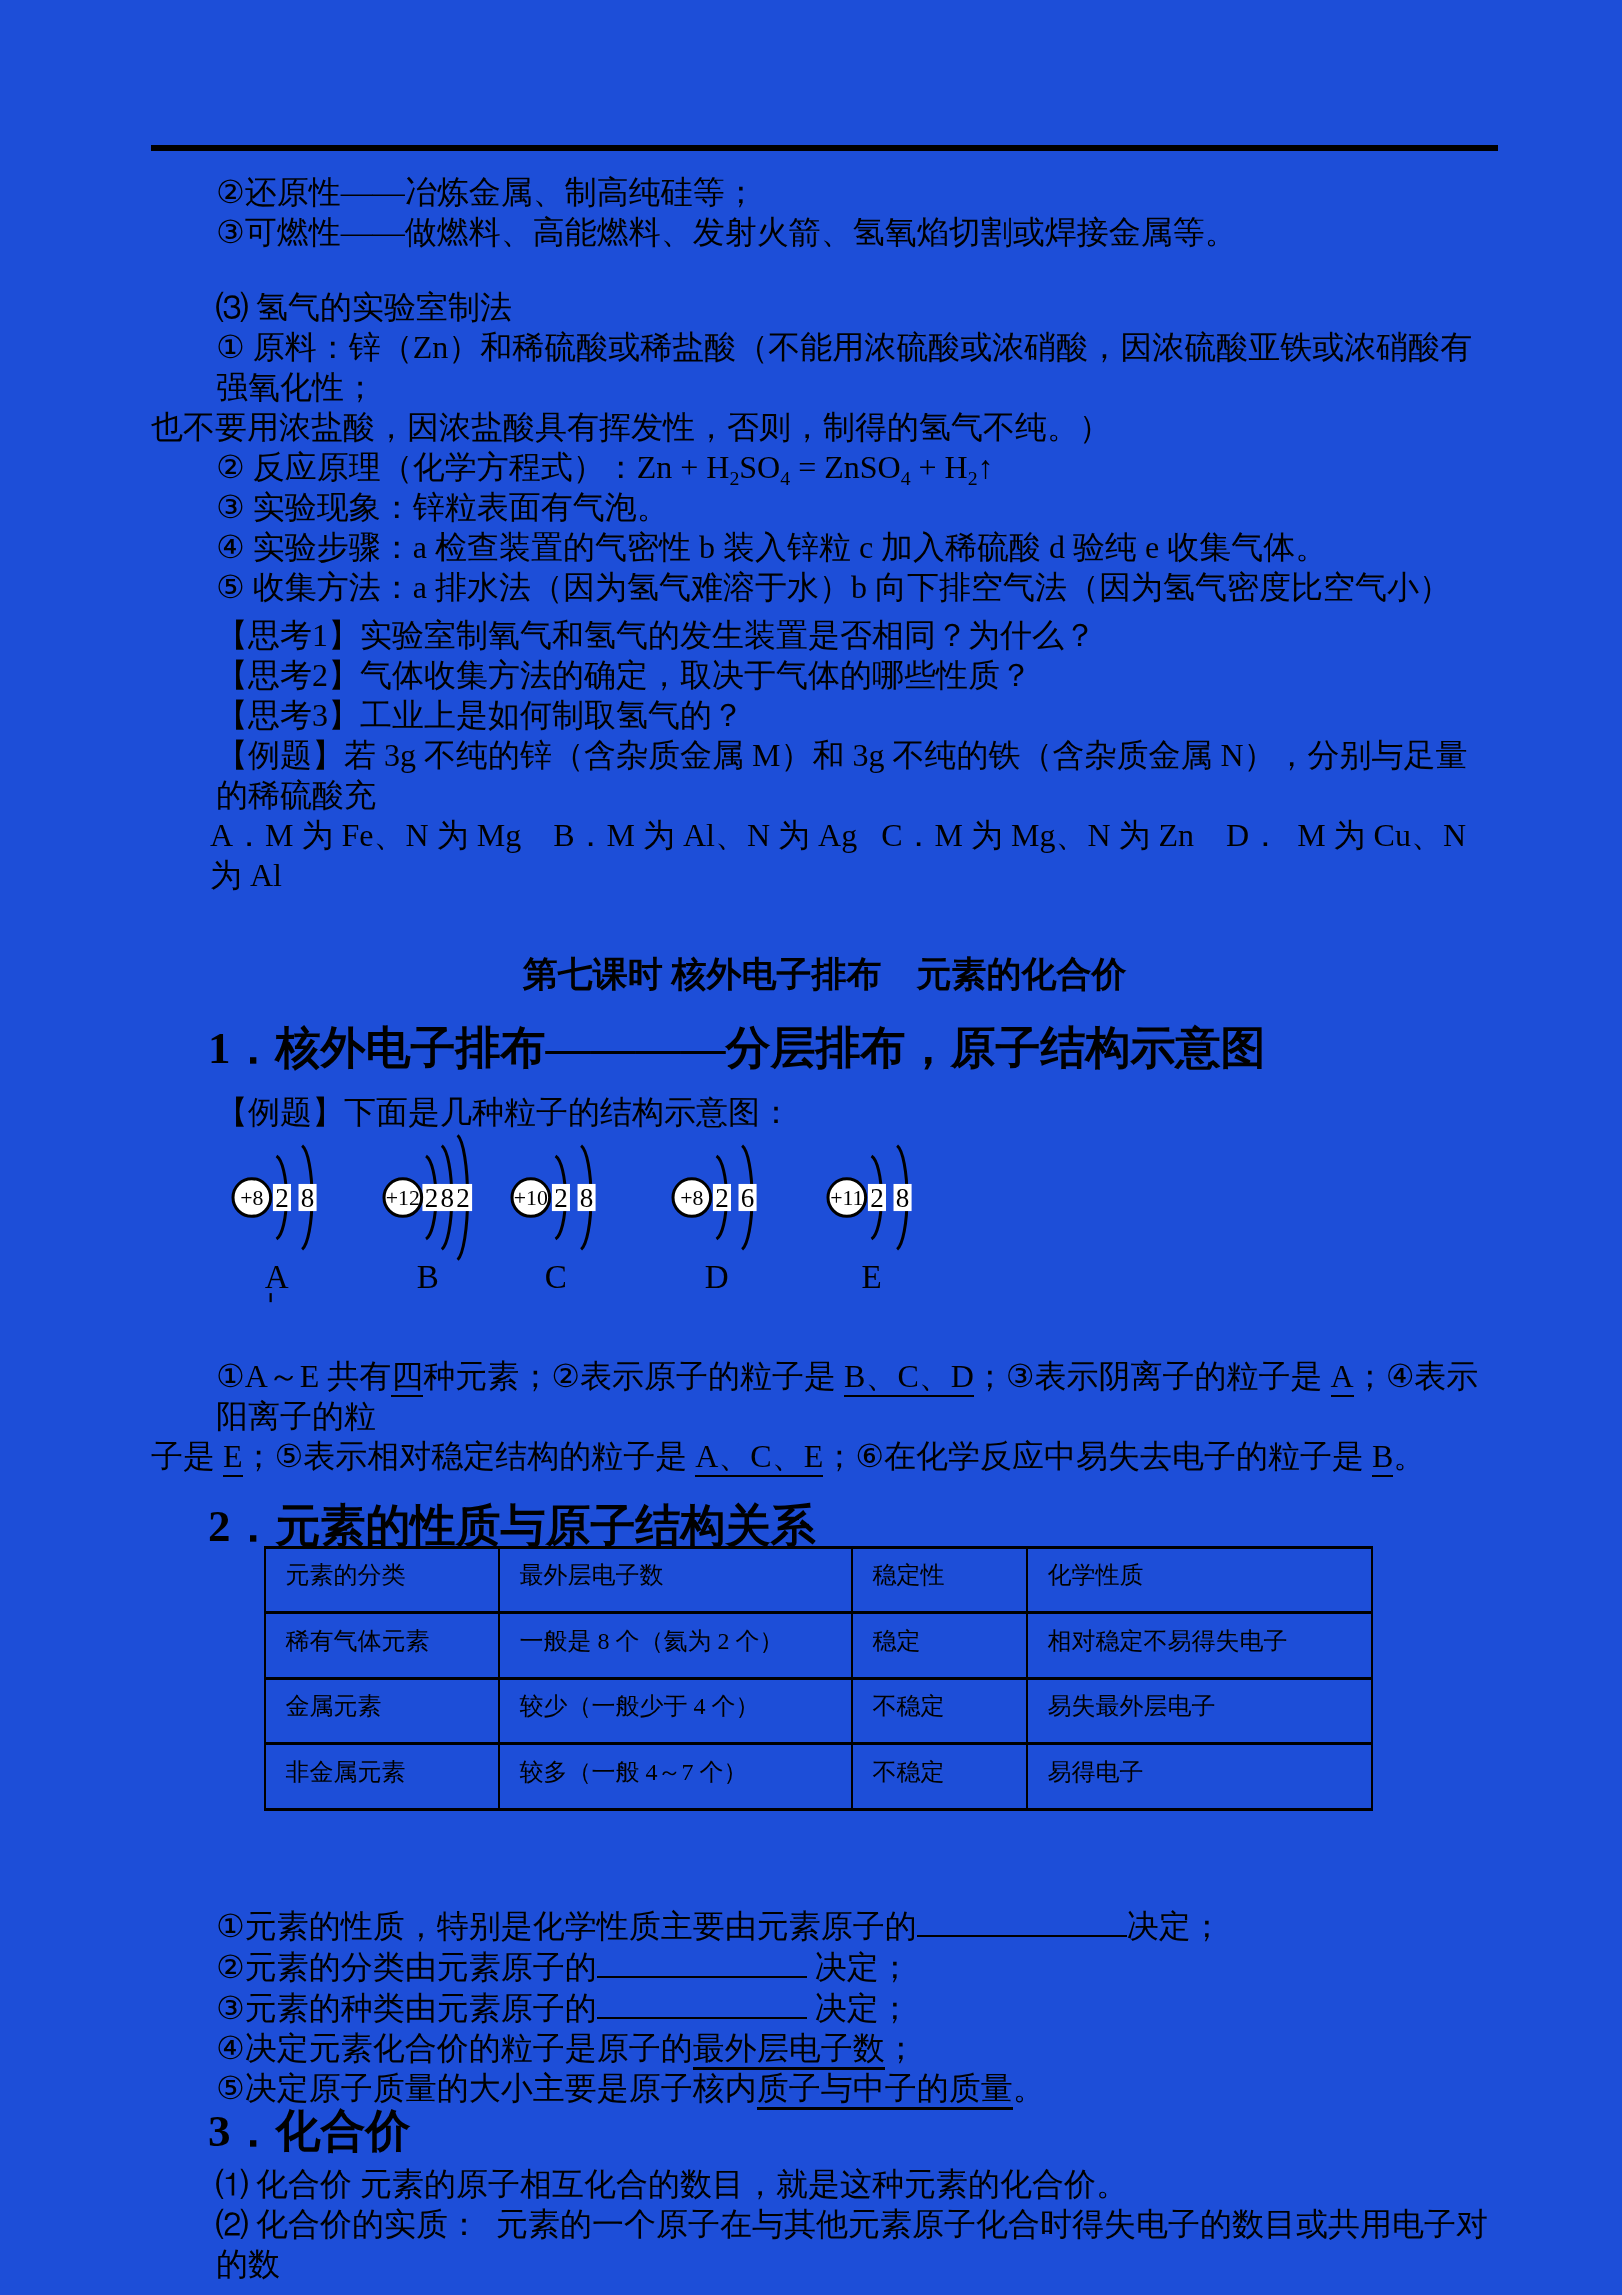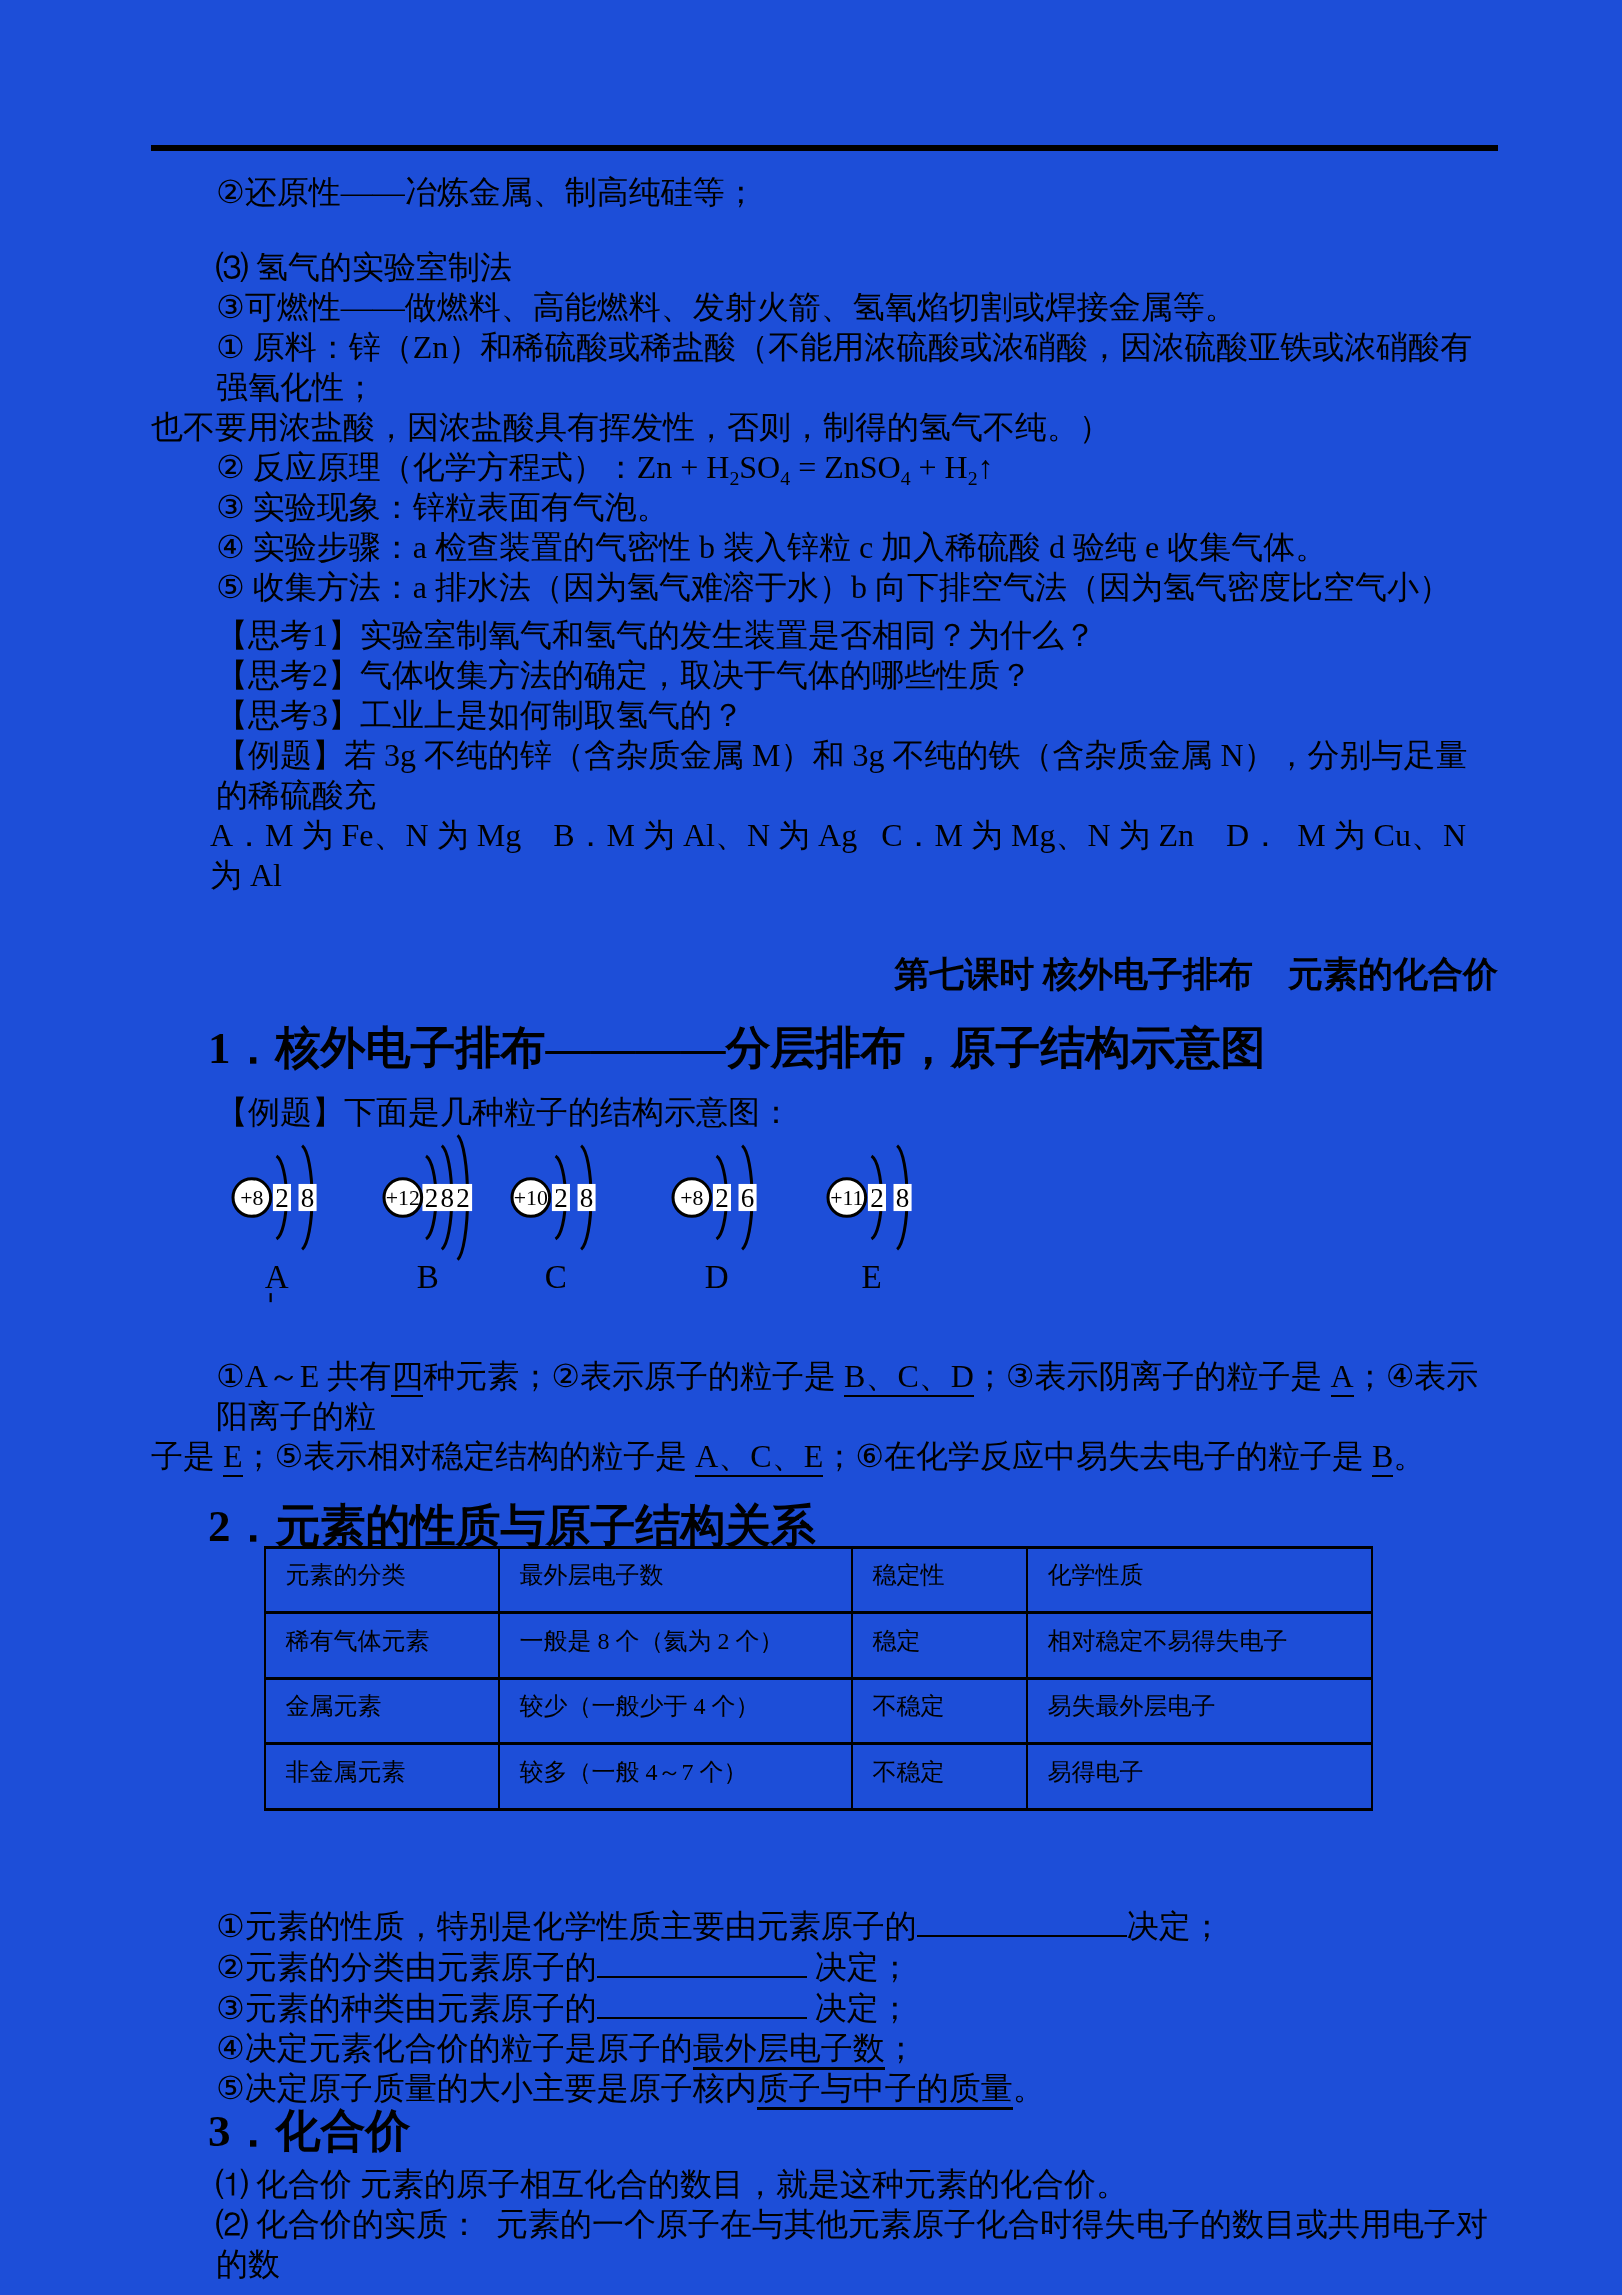--- a/index.html
+++ b/index.html
@@ -23,21 +23,21 @@
     border-top:6px solid #000;
     height:0;
     margin-bottom:21px;
   }
   .line{
     line-height:40px;
     white-space:pre-wrap;
   }
   .ind{padding-left:65px;}
   .doc-title{
-    text-align:right;
+    text-align:center;
     font-weight:bold;
     font-size:35px;
     line-height:42px;
     margin-top:59px;
   }
   .heading{
     font-weight:bold;
     font-size:45px;
     padding-left:57px;
   }
@@ -79,23 +79,23 @@
 </style>
 </head>
 <body>
 
 <div class="page">
   <div class="content">
 
     <div class="toprule"></div>
 
     <div class="line ind">②还原性——冶炼金属、制高纯硅等；</div>
+    <div class="line ind">③可燃性——做燃料、高能燃料、发射火箭、氢氧焰切割或焊接金属等。</div>
+
     <div class="line ind" style="margin-top:35px">⑶ 氢气的实验室制法</div>
-
-    <div class="line ind">③可燃性——做燃料、高能燃料、发射火箭、氢氧焰切割或焊接金属等。</div>
     <div class="line ind">① 原料：锌（Zn）和稀硫酸或稀盐酸（不能用浓硫酸或浓硝酸，因浓硫酸亚铁或浓硝酸有强氧化性；</div>
     <div class="line">也不要用浓盐酸，因浓盐酸具有挥发性，否则，制得的氢气不纯。）</div>
     <div class="line ind"><span>② 反应原理（化学方程式）：Zn + H</span><sub>2</sub><span>SO</span><sub>4</sub><span> = ZnSO</span><sub>4</sub><span> + H</span><sub>2</sub><span>↑</span></div>
     <div class="line ind">③ 实验现象：锌粒表面有气泡。</div>
     <div class="line ind">④ 实验步骤：a 检查装置的气密性 b 装入锌粒 c 加入稀硫酸 d 验纯 e 收集气体。</div>
     <div class="line ind">⑤ 收集方法：a 排水法（因为氢气难溶于水）b 向下排空气法（因为氢气密度比空气小）</div>
 
     <div class="line ind" style="margin-top:7.5px">【思考1】实验室制氧气和氢气的发生装置是否相同？为什么？</div>
     <div class="line ind">【思考2】气体收集方法的确定，取决于气体的哪些性质？</div>
     <div class="line ind">【思考3】工业上是如何制取氢气的？</div>

